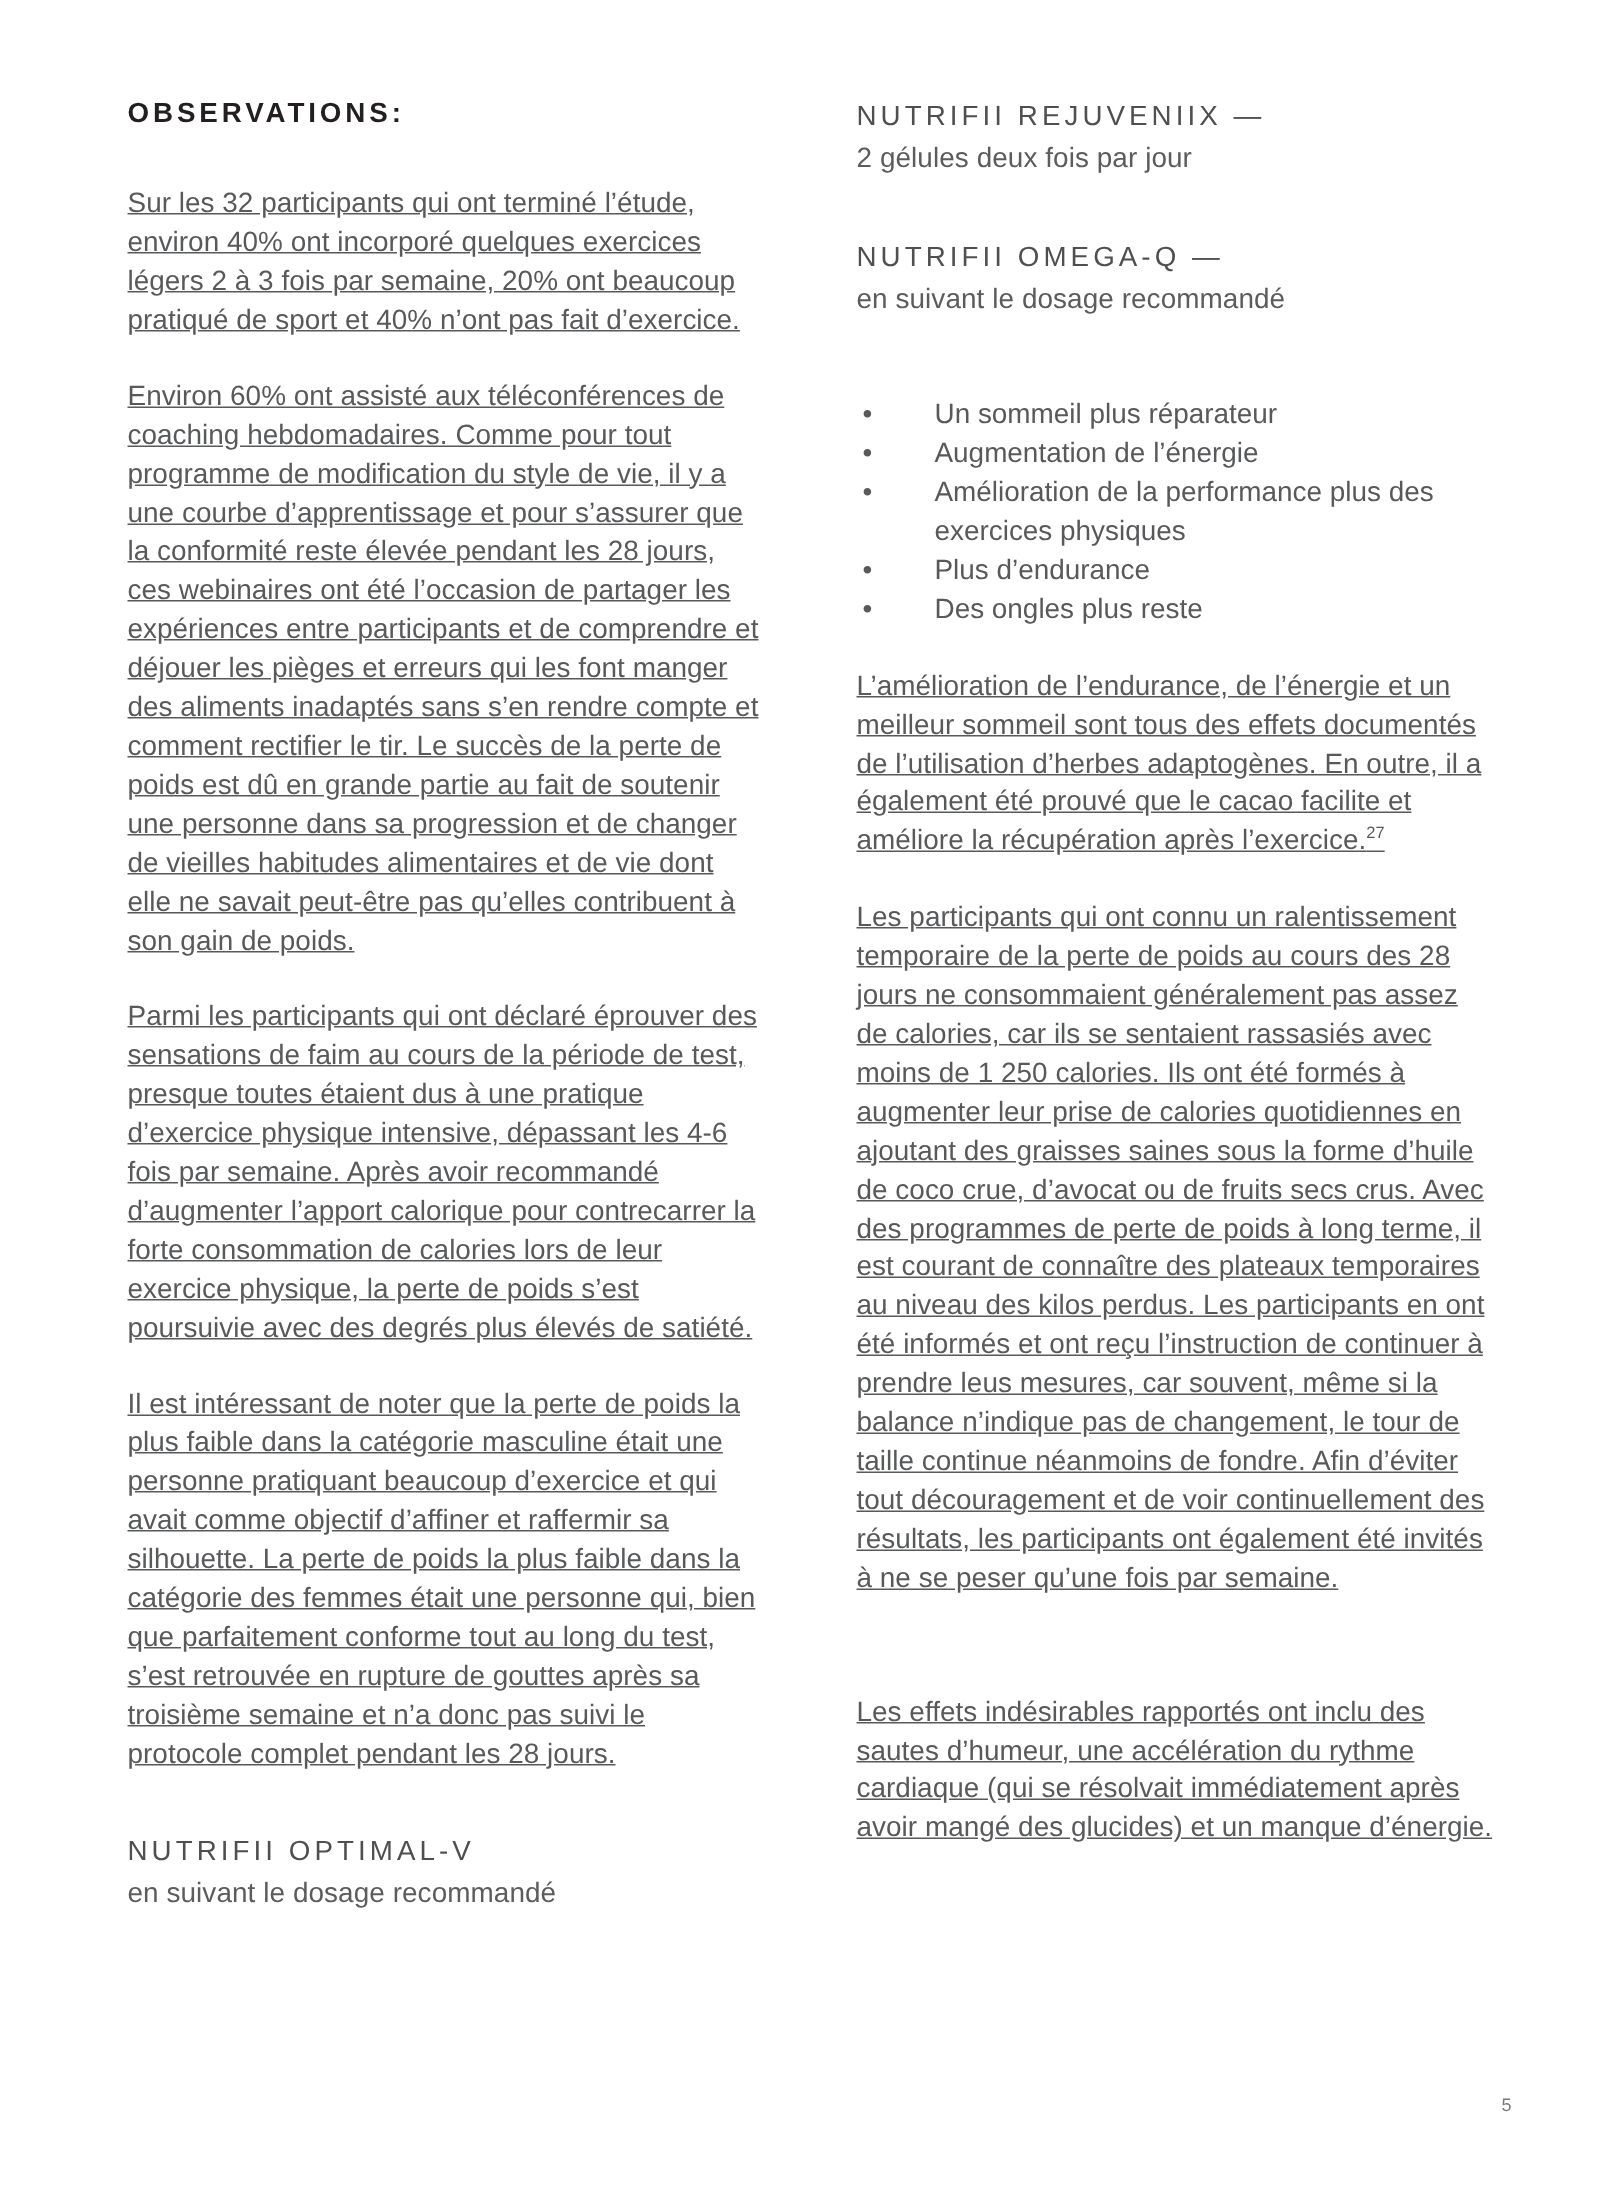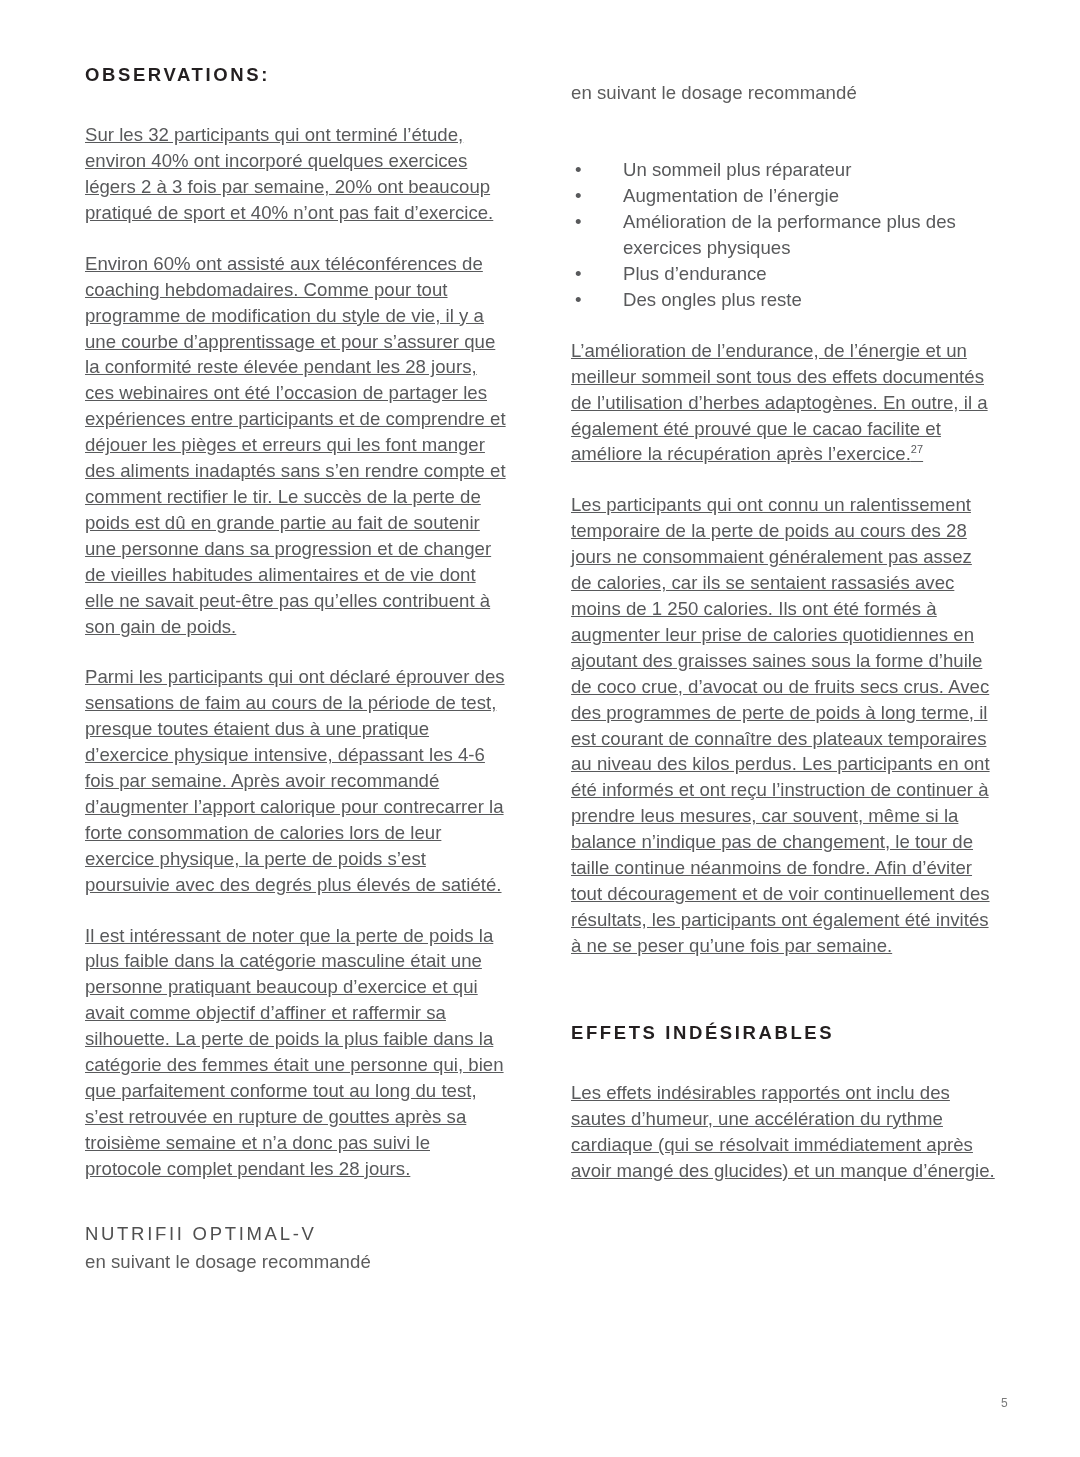--- a/index.html
+++ b/index.html
@@ -140,24 +140,29 @@
 
       <div class="block">
         <div class="product-heading">NUTRIFII OPTIMAL-V</div>
         <div class="product-sub">en suivant le dosage recommandé</div>
       </div>
 
     </div>
 
     <div class="col">
 
+      <div class="block">
+        <div class="product-heading">NUTRIFII REJUVENIIX —</div>
+        <div class="product-sub">2 gélules deux fois par jour</div>
+      </div>
 
       <div class="spacer-sm"></div>
 
       <div class="block">
+        <div class="product-heading">NUTRIFII OMEGA-Q —</div>
         <div class="product-sub">en suivant le dosage recommandé</div>
       </div>
 
       <div class="spacer-md"></div>
 
 
       <ul class="bullets">
         <li>
           <span class="dot">•</span>
           <span>Un sommeil plus réparateur</span>
@@ -179,21 +184,20 @@
           <span>Des ongles plus reste</span>
         </li>
       </ul>
 
       <p class="body"><span>L’amélioration de l’endurance, de l’énergie et un meilleur sommeil sont tous des effets documentés de l’utilisation d’herbes adaptogènes. En outre, il a également été prouvé que le cacao facilite et améliore la récupération après l’exercice.</span><sup class="fn">27</sup></p>
 
       <p class="body">Les participants qui ont connu un ralentissement temporaire de la perte de poids au cours des 28 jours ne consommaient généralement pas assez de calories, car ils se sentaient rassasiés avec moins de 1 250 calories. Ils ont été formés à augmenter leur prise de calories quotidiennes en ajoutant des graisses saines sous la forme d’huile de coco crue, d’avocat ou de fruits secs crus. Avec des programmes de perte de poids à long terme, il est courant de connaître des plateaux temporaires au niveau des kilos perdus. Les participants en ont été informés et ont reçu l’instruction de continuer à prendre leus mesures, car souvent, même si la balance n’indique pas de changement, le tour de taille continue néanmoins de fondre. Afin d’éviter tout découragement et de voir continuellement des résultats, les participants ont également été invités à ne se peser qu’une fois par semaine.</p>
 
       <div class="spacer-lg"></div>
 
-      <h2 class="section-heading">EFFETS INDÉSIRABLES</h2>
 
       <p class="body">Les effets indésirables rapportés ont inclu des sautes d’humeur, une accélération du rythme cardiaque (qui se résolvait immédiatement après avoir mangé des glucides) et un manque d’énergie.</p>
 
     </div>
 
   </div>
 
   <div class="page-number">5</div>
 
 </div>

